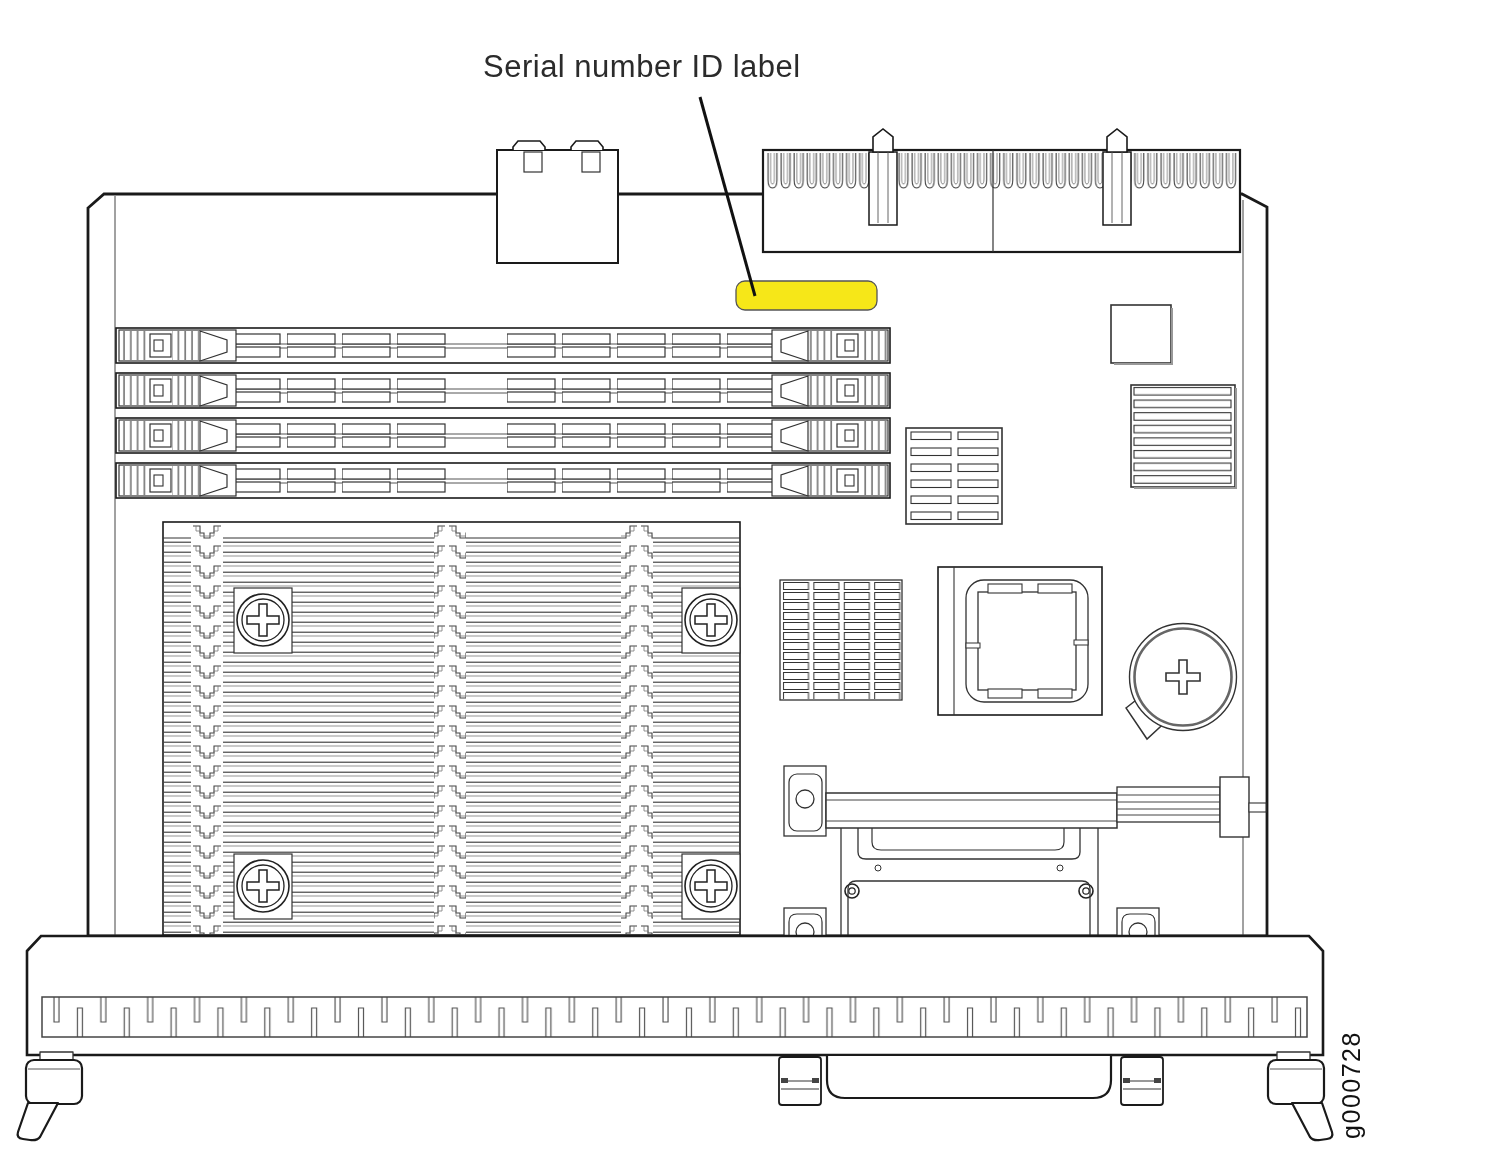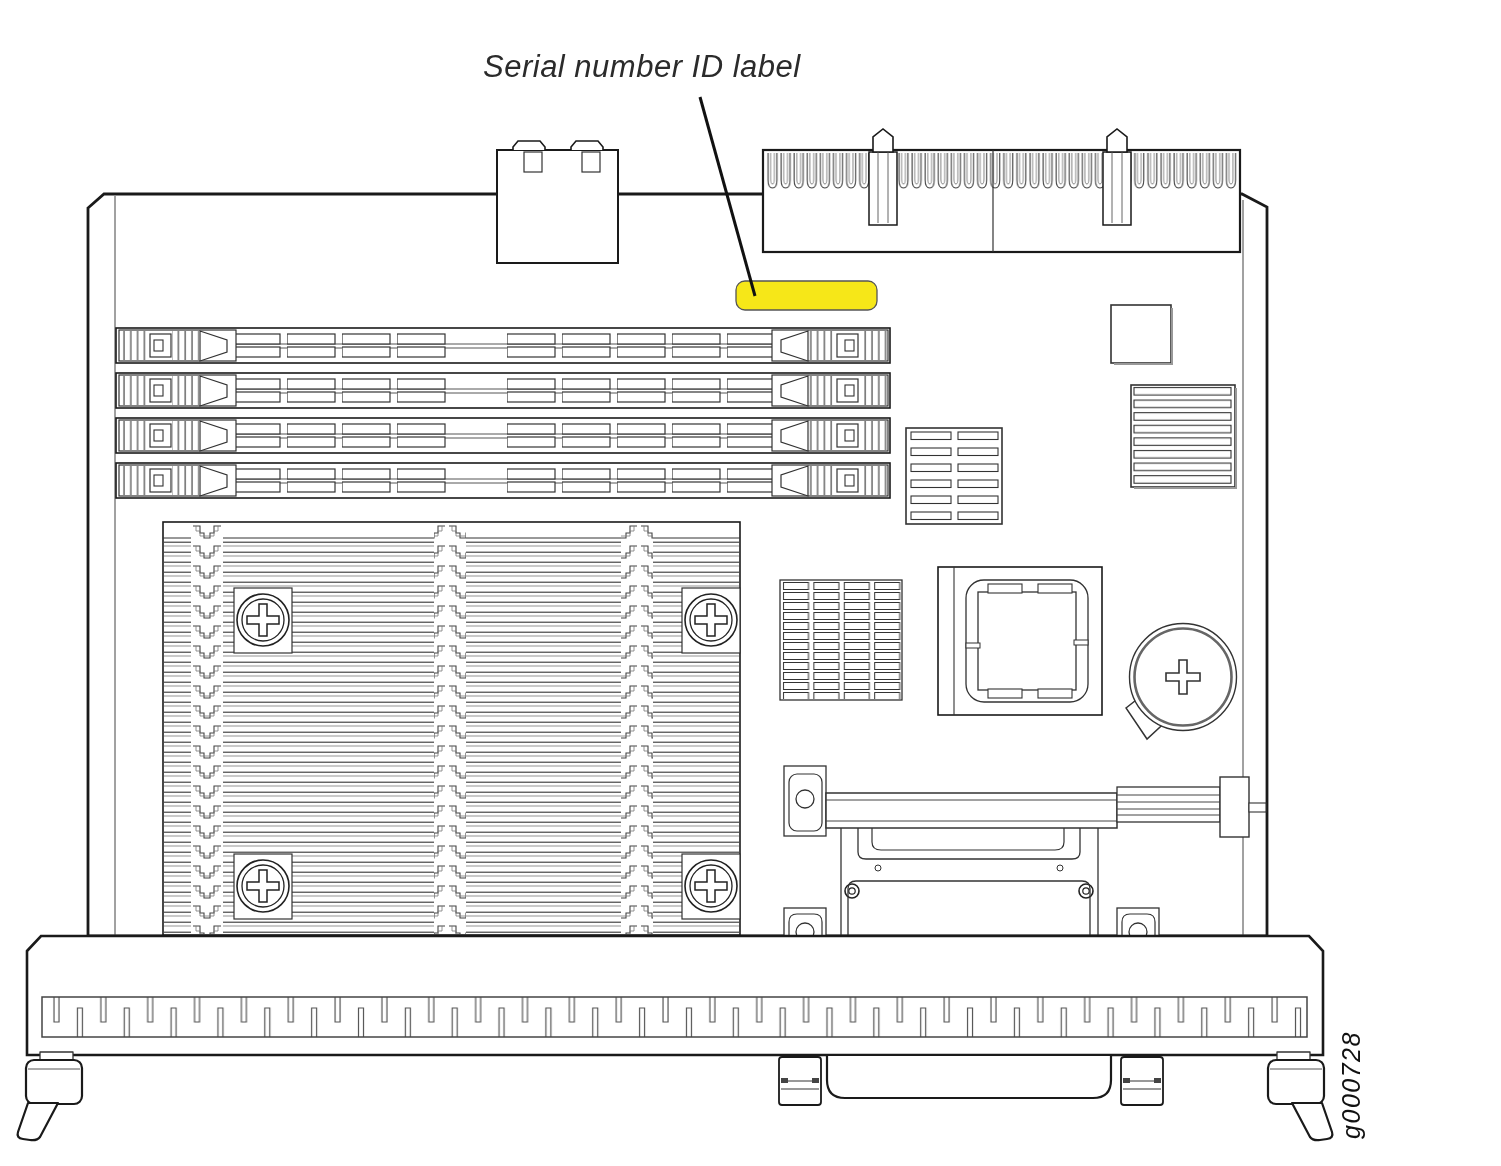--- a/index.html
+++ b/index.html
@@ -1,17 +1,17 @@
 <!DOCTYPE html>
 <html><head>
 <meta charset="utf-8">
 <style>
   html,body{margin:0;padding:0;background:#fff;}
   .stage{position:relative;width:1440px;height:1166px;background:#fff;overflow:hidden;
-         font-family:"Liberation Sans", sans-serif;font-style:italic;}
+         font-family:"Liberation Sans", sans-serif;}
   svg{display:block;}
   text{font-family:"Liberation Sans", sans-serif;}
   .title-text{font-size:31px;fill:#2b2b2b;letter-spacing:.5px;}
   .fig-id{font-size:25px;fill:#111;letter-spacing:1.5px;}
 </style>
 </head>
 <body>
 
 <div class="stage">
 <svg width="1501" height="1166" viewBox="0 0 1501 1166">

